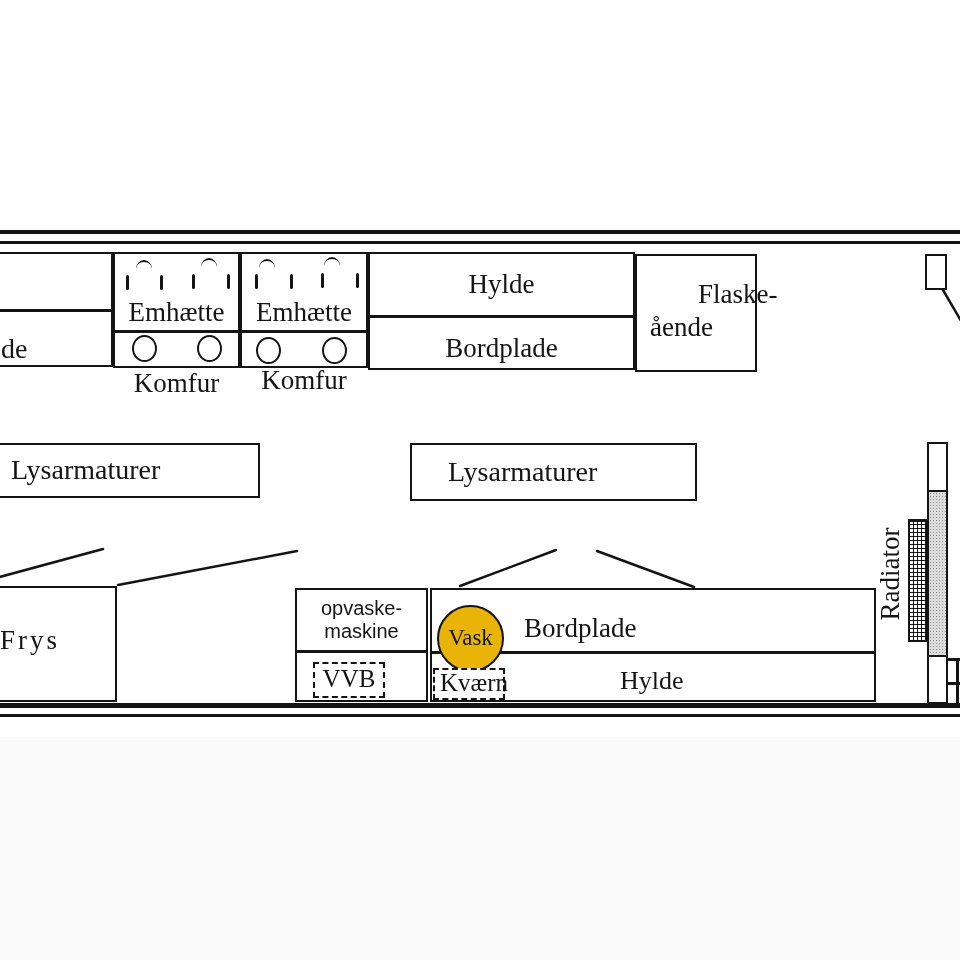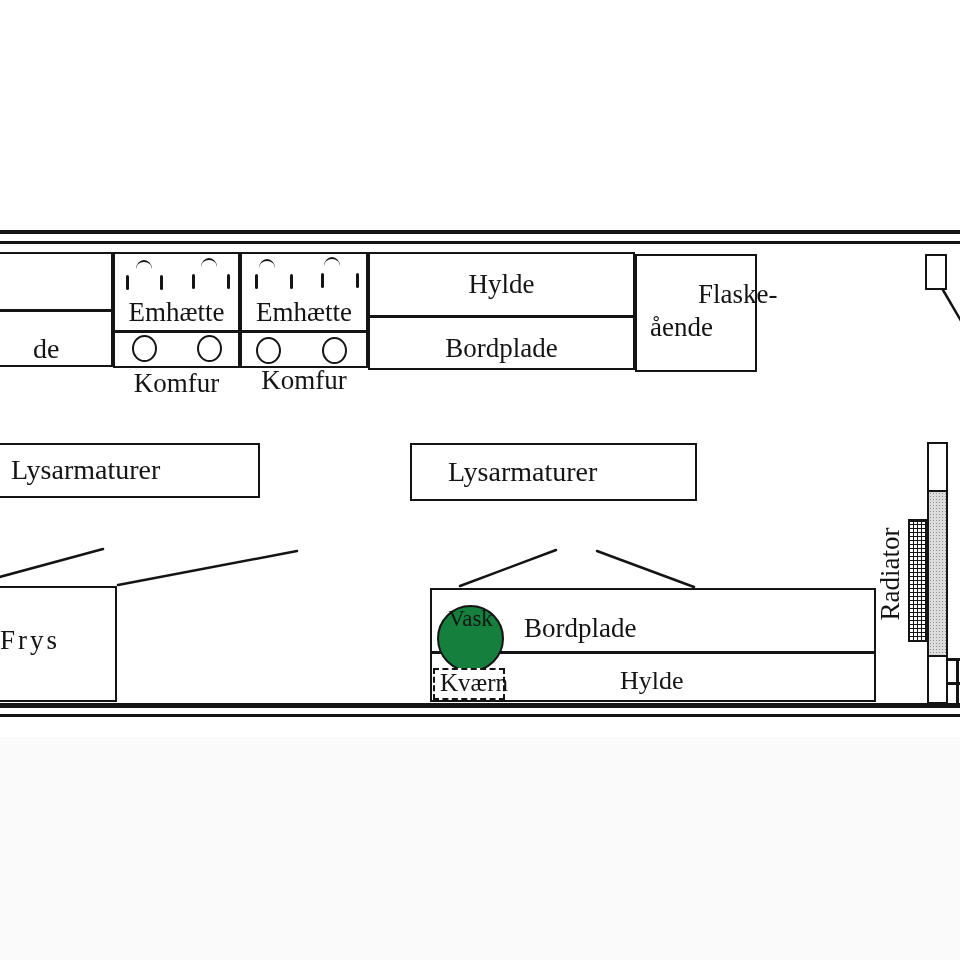--- a/index.html
+++ b/index.html
@@ -20,21 +20,21 @@
   
   .arc { position: absolute; width: 16px; height: 9px; border-top: 2.5px solid var(--ink);
          border-radius: 50% 50% 0 0 / 100% 100% 0 0; }
   .dash-v { position: absolute; width: 2.5px; height: 15px; background: var(--ink); border-radius: 2px; }
 
   .burner { position: absolute; width: 25px; height: 27px; border: 2.5px solid var(--ink); border-radius: 50%; background:#fff; }
 
   .dashed-box { position: absolute; border: 2.5px dashed var(--ink); background: #ffffff; }
 
   .sink-circle { position: absolute; width: 67px; height: 67px; border: 2.5px solid var(--ink);
-                 border-radius: 50%; background: #15803d; display: flex; justify-content: center; }
+                 border-radius: 50%; background: #eab308; display: flex; align-items: center; justify-content: center; }
 
   .radiator-label { position: absolute; left: 833px; top: 556px; width: 122px; height: 36px;
                     transform: rotate(-90deg); font-size: 27px; text-align: center; }
   .radiator-hatch { position: absolute; left: 908px; top: 519px; width: 19px; height: 123px;
                     border: 1.5px solid var(--ink); background-color: #fff;
                     background-image: repeating-linear-gradient(to right, var(--ink) 0 1.5px, transparent 1.5px 4px),
                                       repeating-linear-gradient(to bottom, var(--ink) 0 1.5px, transparent 1.5px 4px); }
   .stipple { background-color: #dcdcdc;
              background-image: radial-gradient(#8f8f8f 0.8px, transparent 1px);
              background-size: 3px 3px; }
@@ -53,21 +53,21 @@
   <div class="lower-bg"></div>
 
   <div class="wall" style="left:0;top:230px;width:960px;height:4px;"></div>
   <div class="wall" style="left:0;top:241px;width:960px;height:3px;"></div>
 
   <div class="wall" style="left:0;top:703px;width:960px;height:4.5px;"></div>
   <div class="wall" style="left:0;top:714px;width:960px;height:3px;"></div>
 
   <div class="box" style="left:-45px;top:252px;width:158px;height:115px;">
     <div class="divider-h" style="top:55px;"></div>
-    <span class="lbl" style="left:44px;top:80px;font-size:28px;margin-left:32px;">de</span>
+    <span class="lbl" style="left:44px;top:80px;font-size:28px;">de</span>
   </div>
 
   <div class="box" style="left:113px;top:252px;width:127px;height:116px;">
     <div class="arc" style="left:21px;top:6px;"></div>
     <div class="arc" style="left:86px;top:4px;"></div>
     <div class="dash-v" style="left:11px;top:21px;"></div>
     <div class="dash-v" style="left:45px;top:21px;"></div>
     <div class="dash-v" style="left:77px;top:20px;"></div>
     <div class="dash-v" style="left:112px;top:20px;"></div>
     <div class="center-lbl lbl" style="top:44px;">Emhætte</div>
@@ -109,20 +109,28 @@
   </div>
   <div class="box" style="left:410px;top:443px;width:287px;height:58px;">
     <div class="lbl" style="left:36px;top:12px;font-size:28px;">Lysarmaturer</div>
   </div>
 
   <div class="box" style="left:-45px;top:586px;width:162px;height:116px;">
     <div class="lbl" style="left:43px;top:38px;font-size:27px;letter-spacing:3px;text-align:center;">Frys</div>
   </div>
 
 
+  <div class="box" style="left:295px;top:588px;width:133px;height:114px;">
+    <div class="center-lbl sans" style="top:7px;font-size:20px;line-height:23px;">opvaske-</div>
+    <div class="center-lbl sans" style="top:30px;font-size:20px;line-height:23px;">maskine</div>
+    <div class="divider-h" style="top:60px;"></div>
+    <div class="dashed-box" style="left:16px;top:72px;width:72px;height:36px;">
+      <div class="center-lbl lbl" style="top:2px;font-size:25px;">VVB</div>
+    </div>
+  </div>
 
   <div class="box" style="left:430px;top:588px;width:446px;height:114px;">
     <div class="lbl" style="left:92px;top:24px;font-size:27px;">Bordplade</div>
     <div class="divider-h" style="top:61px;"></div>
     <div class="lbl" style="left:188px;top:77px;font-size:26px;">Hylde</div>
   </div>
   <div class="sink-circle" style="left:437px;top:605px;">
     <span class="lbl" style="position:static;font-size:23px;">Vask</span>
   </div>
   <div class="dashed-box" style="left:433px;top:668px;width:72px;height:32px;border-right-style:dashed;">

